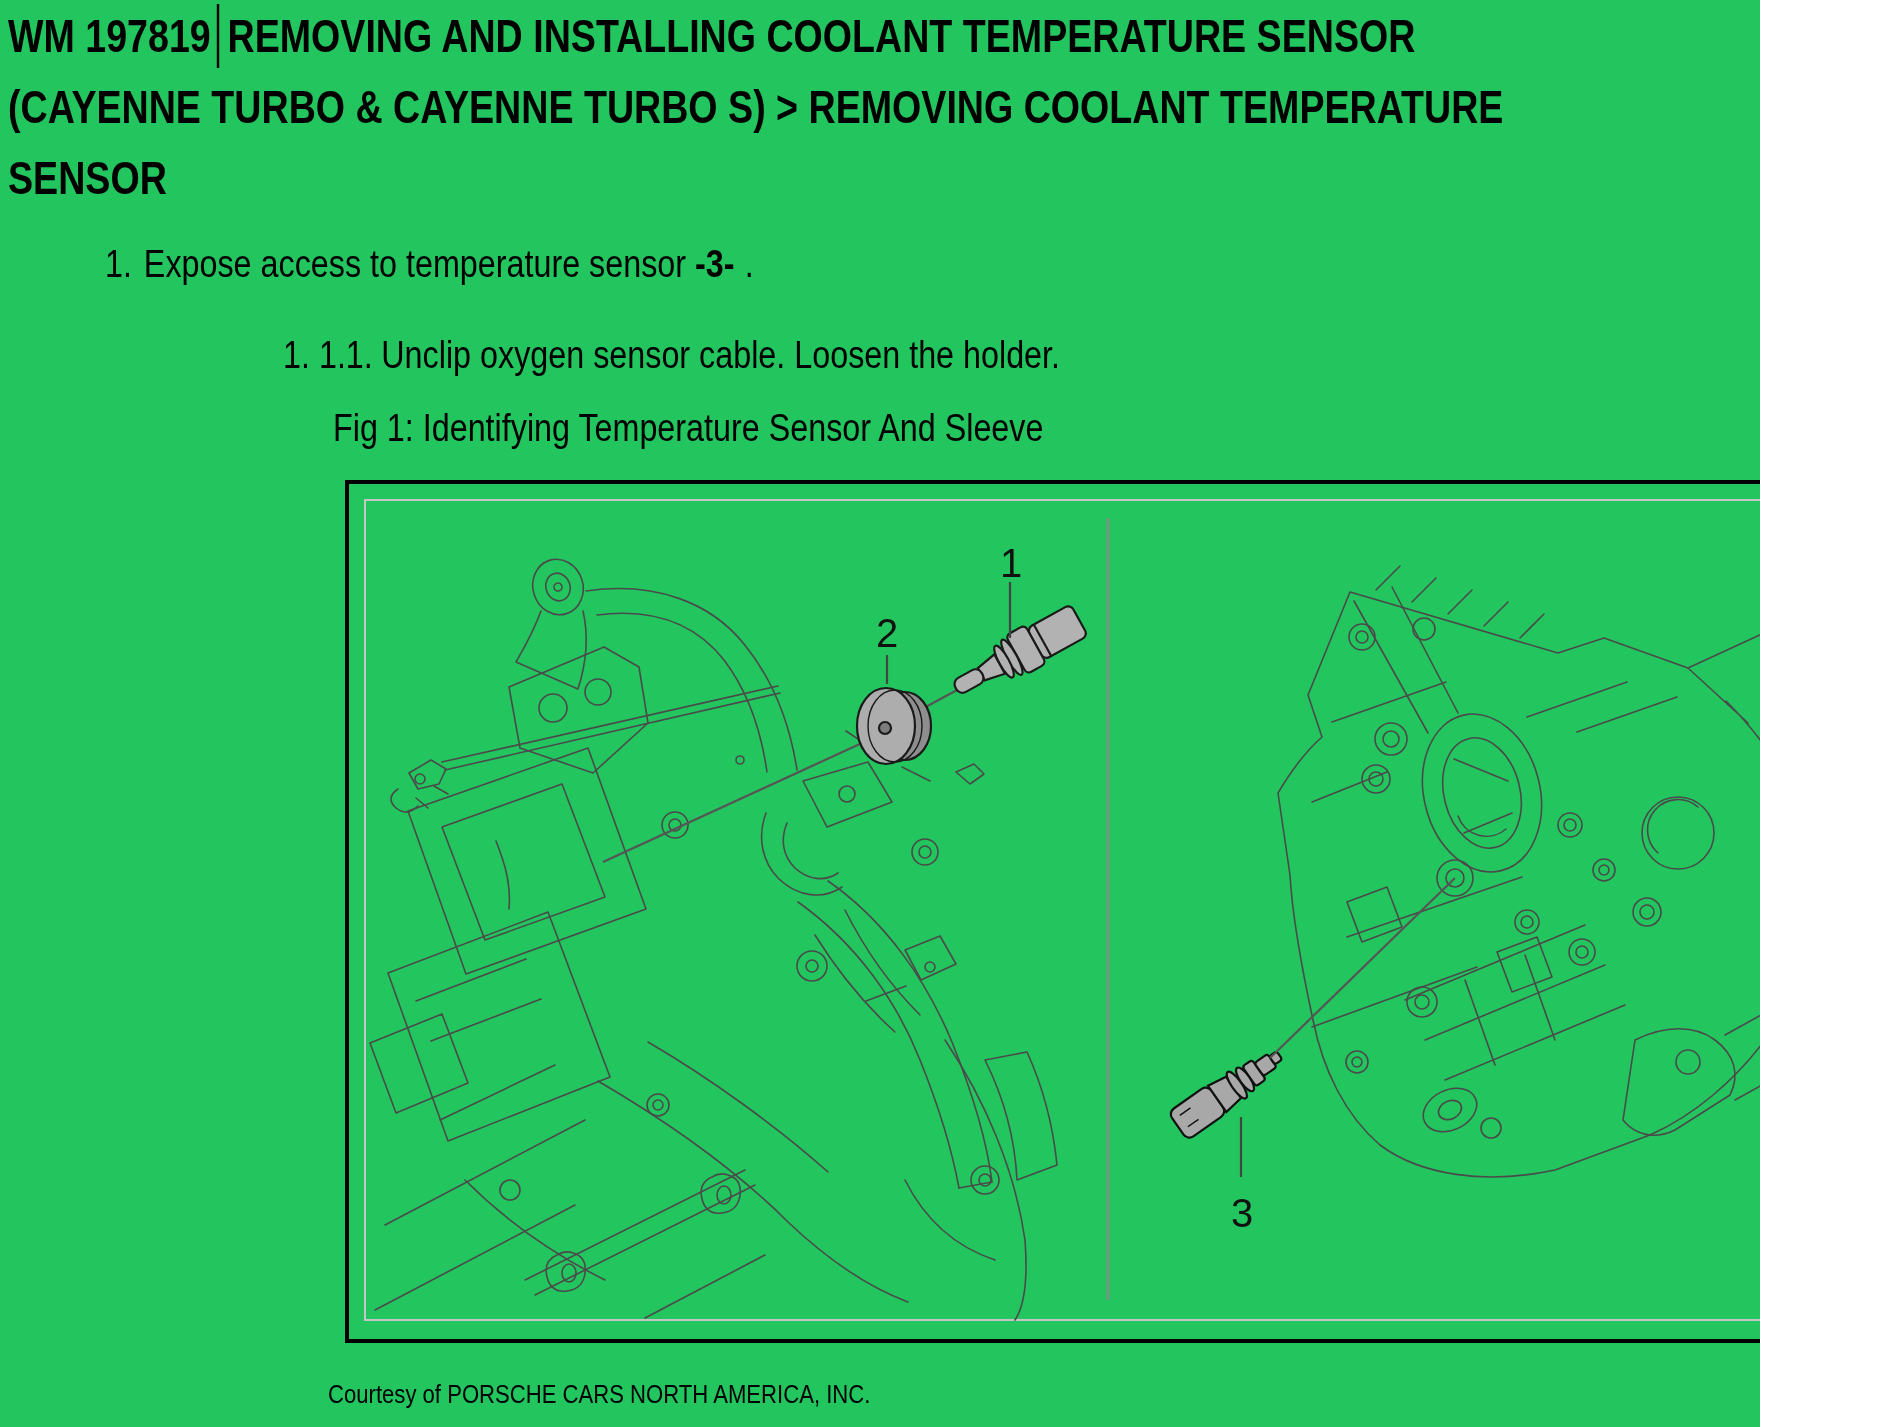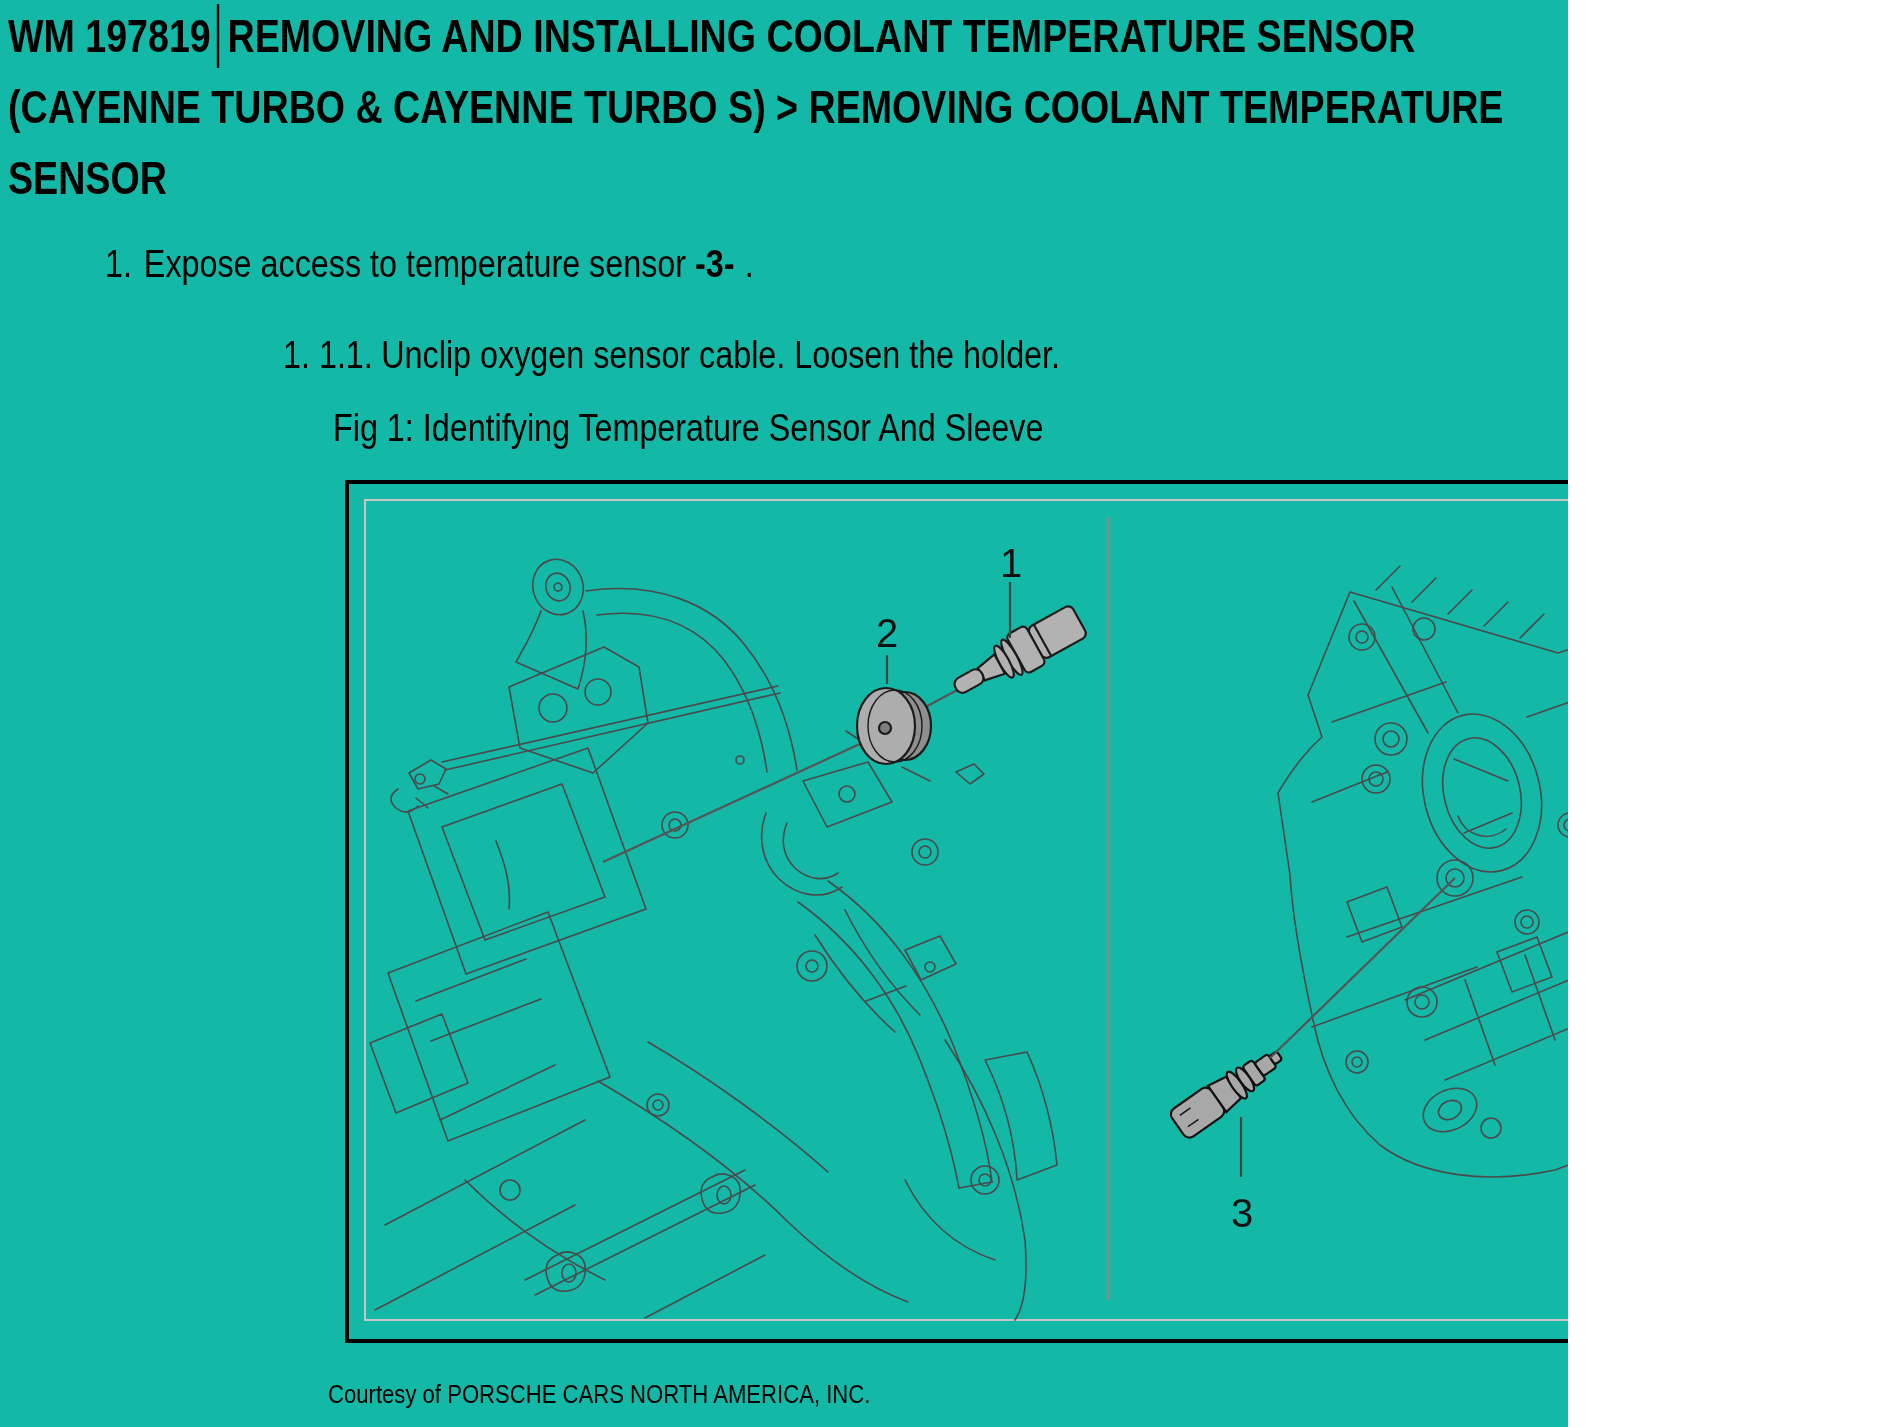--- a/index.html
+++ b/index.html
@@ -1,19 +1,19 @@
 <!DOCTYPE html>
 <html><head>
 <meta charset="utf-8">
 <style>
   html,body{margin:0;padding:0;background:#ffffff;}
   .page{
     position:relative;
-    width:1568px;height:1427px;
-    background:#14b8a6;
+    width:1760px;height:1427px;
+    background:#22c55e;
     font-family:"Liberation Sans","DejaVu Sans",sans-serif;
     color:#000;
     overflow:hidden;
   }
   
   .doc-title{
     position:absolute;left:8px;top:0;
     font-size:47px;font-weight:700;line-height:71px;
     white-space:nowrap;
   }

